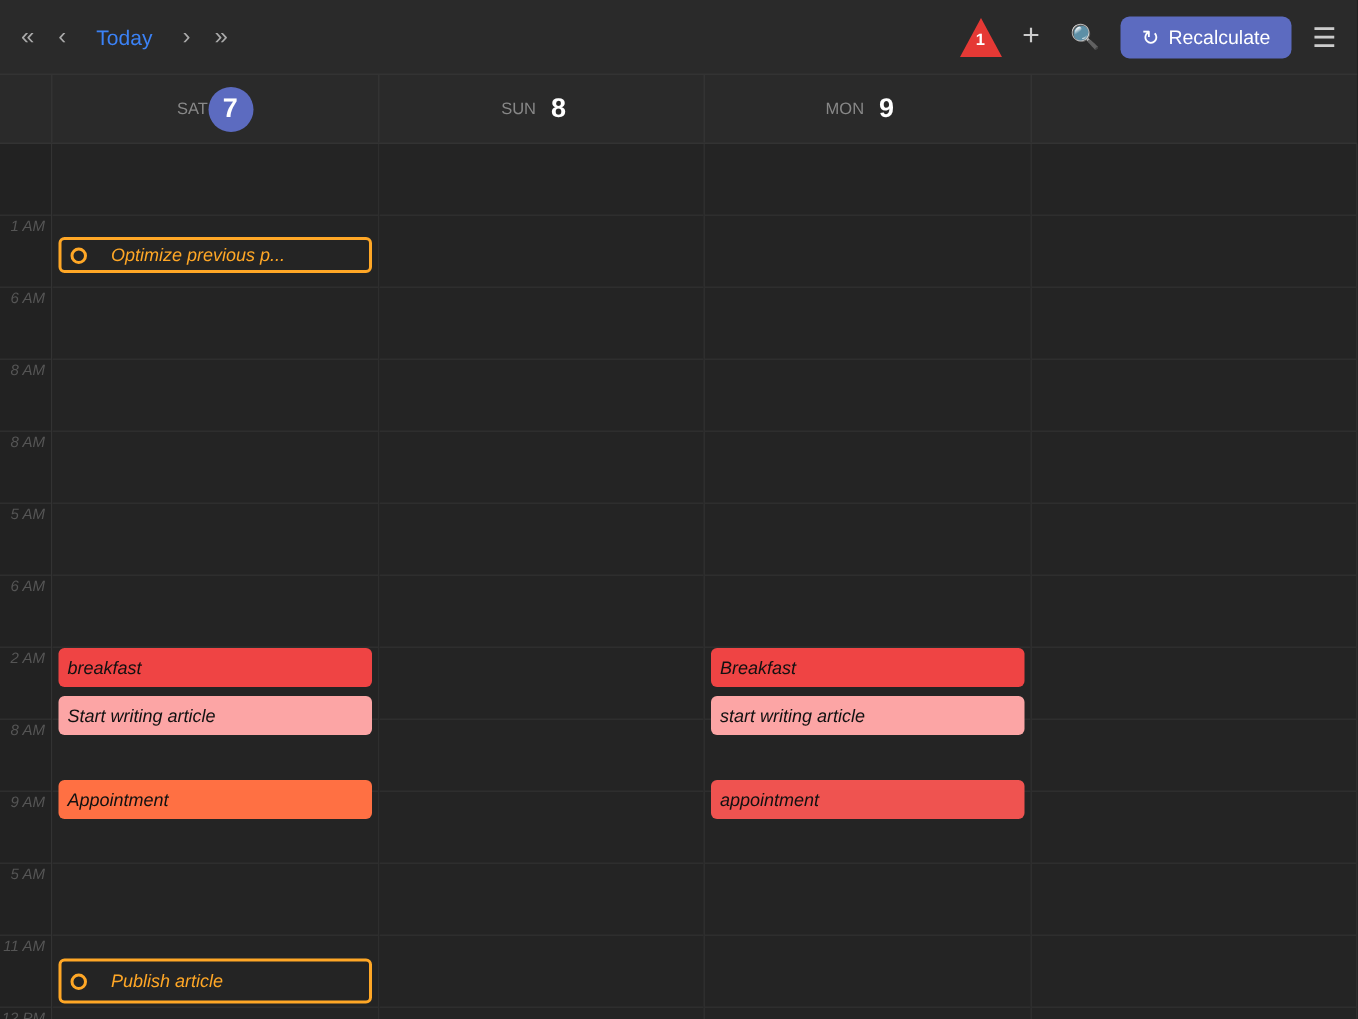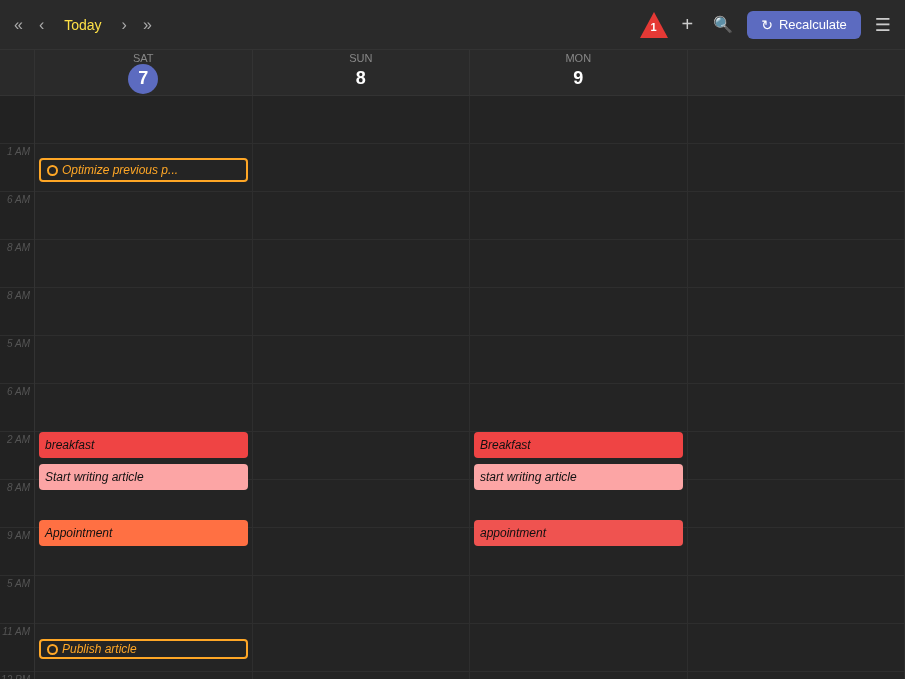--- a/index.html
+++ b/index.html
@@ -34,21 +34,21 @@
       border: none;
       color: #aaa;
       cursor: pointer;
       font-size: 16px;
       padding: 4px 6px;
       border-radius: 4px;
     }
     .today-btn {
       background: transparent;
       border: none;
-      color: #fde047;
+      color: #3b82f6;
       cursor: pointer;
       font-size: 14px;
       padding: 4px 10px;
       border-radius: 4px;
     }
     .header-right {
       display: flex;
       align-items: center;
       gap: 8px;
     }
@@ -86,21 +86,21 @@
     
     .day-header {
       display: grid;
       grid-template-columns: 35px 1fr 1fr 1fr 1fr;
       background: #2a2a2a;
       border-bottom: 1px solid #333;
       height: 46px;
     }
     .day-header-cell {
       display: flex;
-      flex-direction: column;
+      flex-direction: row;
       align-items: center;
       justify-content: center;
       border-right: 1px solid #333;
       font-size: 12px;
       color: #aaa;
     }
     .day-header-cell:first-child {
       border-right: 1px solid #333;
     }
     .day-num {
@@ -164,21 +164,21 @@
       padding: 2px 6px;
       font-size: 12px;
       font-weight: 500;
       cursor: pointer;
       overflow: hidden;
       white-space: nowrap;
       text-overflow: ellipsis;
       color: #111;
       display: flex;
       align-items: center;
-      gap: 4px;
+      gap: 16px;
     }
     .event.cyan { background: #ef4444; margin-top: 10px; }
     .event.green { background: #fca5a5; }
     .event.orange { background: #ff7043; }
     .event.orange-light { background: #ffa726; }
     .event.red-orange { background: #ef5350; }
   </style>
 </head>
 <body>
 
@@ -253,21 +253,21 @@
       <div class="hour-row"></div>
       <div class="hour-row"></div>
       <div class="hour-row"></div>
       <div class="event orange-light" style="top: 62px; height: 24px; background: transparent; border: 2px solid rgb(255, 167, 38); color: rgb(255, 167, 38);">
         <span style="width: 11px; height: 11px; border: 2px solid rgb(255, 167, 38); border-radius: 50%; display: inline-block; flex-shrink: 0;"></span>
         <span>Optimize previous p...</span>
       </div>
       <div class="event cyan" style="top: 326px; height: 26px;">breakfast</div>
       <div class="event green" style="top: 368px; height: 26px;">Start writing article</div>
       <div class="event orange" style="top: 424px; height: 26px;">Appointment</div>
-      <div class="event orange-light" style="top: 543px; height: 20px; background: transparent; border: 2px solid rgb(255, 167, 38); color: rgb(255, 167, 38);">
+      <div class="event orange-light" style="top: 543px; height: 30px; background: transparent; border: 2px solid rgb(255, 167, 38); color: rgb(255, 167, 38);">
         <span style="width: 11px; height: 11px; border: 2px solid rgb(255, 167, 38); border-radius: 50%; display: inline-block; flex-shrink: 0;"></span>
         <span>Publish article</span>
       </div>
     </div>
   <div class="day-col" id="col-sun">
       <div class="hour-row"></div>
       <div class="hour-row"></div>
       <div class="hour-row"></div>
       <div class="hour-row"></div>
       <div class="hour-row"></div>

